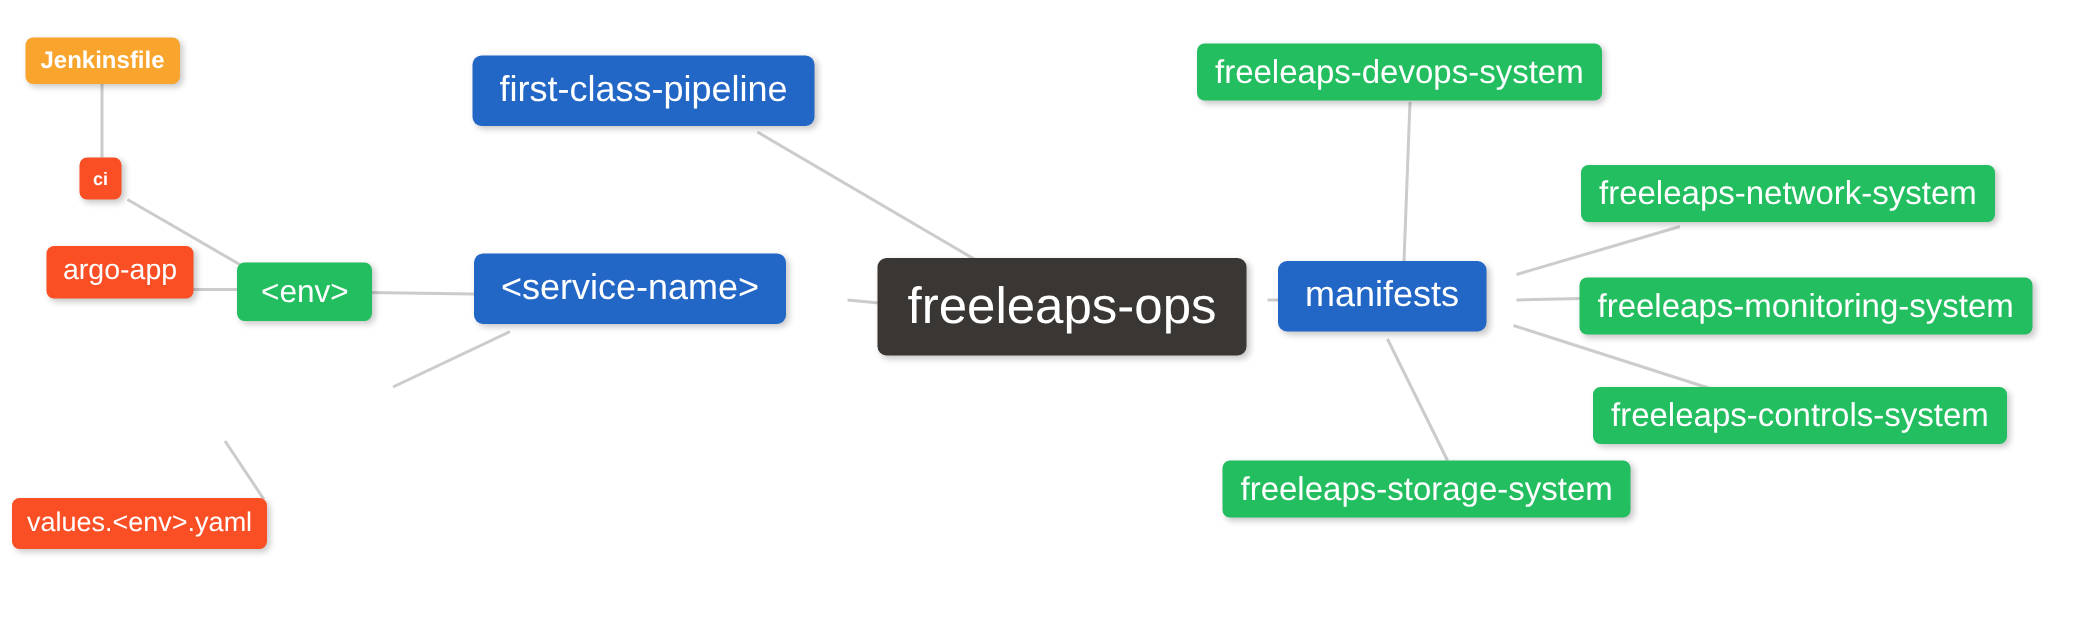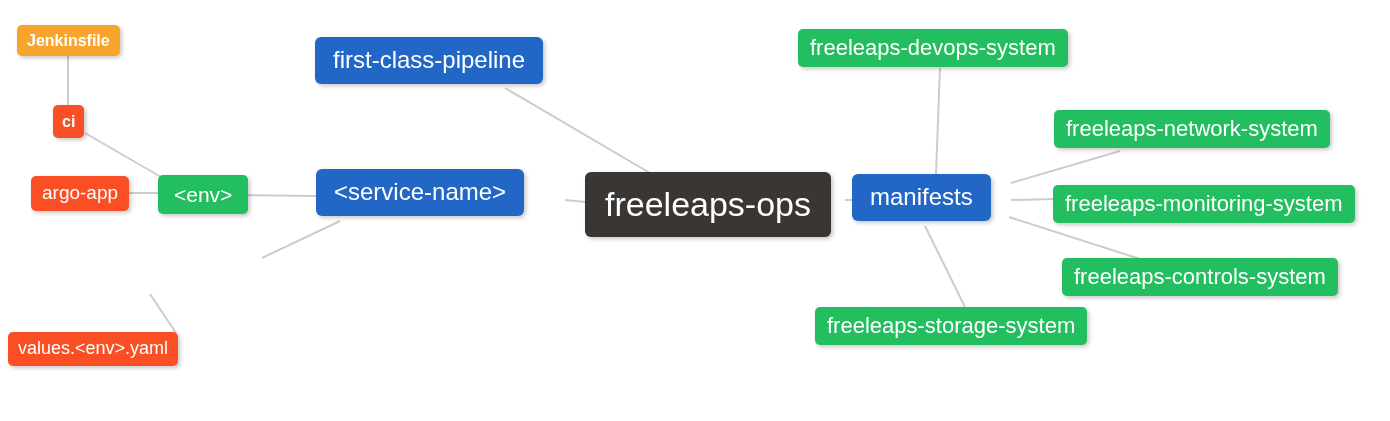--- a/index.html
+++ b/index.html
@@ -19,21 +19,21 @@
     color:var(--text);white-space:nowrap;border-radius:5px;
     box-shadow:2px 2px 4px rgba(0,0,0,0.22);
     box-sizing:border-box;cursor:pointer;line-height:1.2;
   }
   .n-blue   {background:var(--blue); font-size:24px;padding:9px 18px;border-radius:6px;}
   .n-dark   {background:var(--dark); font-size:34px;padding:12px 20px;border-radius:6px;}
   .n-green  {background:var(--green);font-size:22px;padding:6px 12px;}
   .n-green-s{background:var(--green);font-size:21px;padding:7px 16px;}
   .n-red    {background:var(--red);  font-size:19px;padding:6px 11px;}
   .n-red-xs {background:var(--red);  font-size:18px;padding:6px 10px;}
-  .n-red-ci {background:var(--red);  font-size:16px;font-weight:bold;padding:7px 9px;}
+  .n-red-ci {background:var(--red);  font-size:12px;font-weight:bold;padding:7px 9px;}
   .n-amber  {background:var(--amber);font-size:16px;font-weight:bold;padding:6px 10px;}
 </style>
 </head>
 <body>
 
 <div class="stage">
 
   <svg class="edges" viewBox="0 0 1390 421" xmlns="http://www.w3.org/2000/svg">
     <line x1="68" y1="56" x2="68" y2="105"></line>
     <line x1="85" y1="133" x2="161" y2="177"></line>
@@ -50,21 +50,21 @@
     <line x1="1009" y1="217" x2="1140" y2="259"></line>
     <line x1="925" y1="226" x2="965" y2="307"></line>
   </svg>
 
   <div class="node n-amber" style="left:17px;  top:25px;">
       <span>Jenkinsfile</span>
     </div>
   <div class="node n-red-ci" style="left:53px;  top:105px;">
       <span>ci</span>
     </div>
-  <div class="node n-red" style="left:31px;  top:176px;">
+  <div class="node n-red" style="left:31px;  top:164px;">
       <span>argo-app</span>
     </div>
   <div class="node n-green-s" style="left:158px; top:175px;">
       <span>&lt;env&gt;</span>
     </div>
   <div class="node n-red-xs" style="left:8px;   top:332px;">
       <span>values.&lt;env&gt;.yaml</span>
     </div>
   <div class="node n-blue" style="left:315px; top:37px;">
       <span>first-class-pipeline</span>

